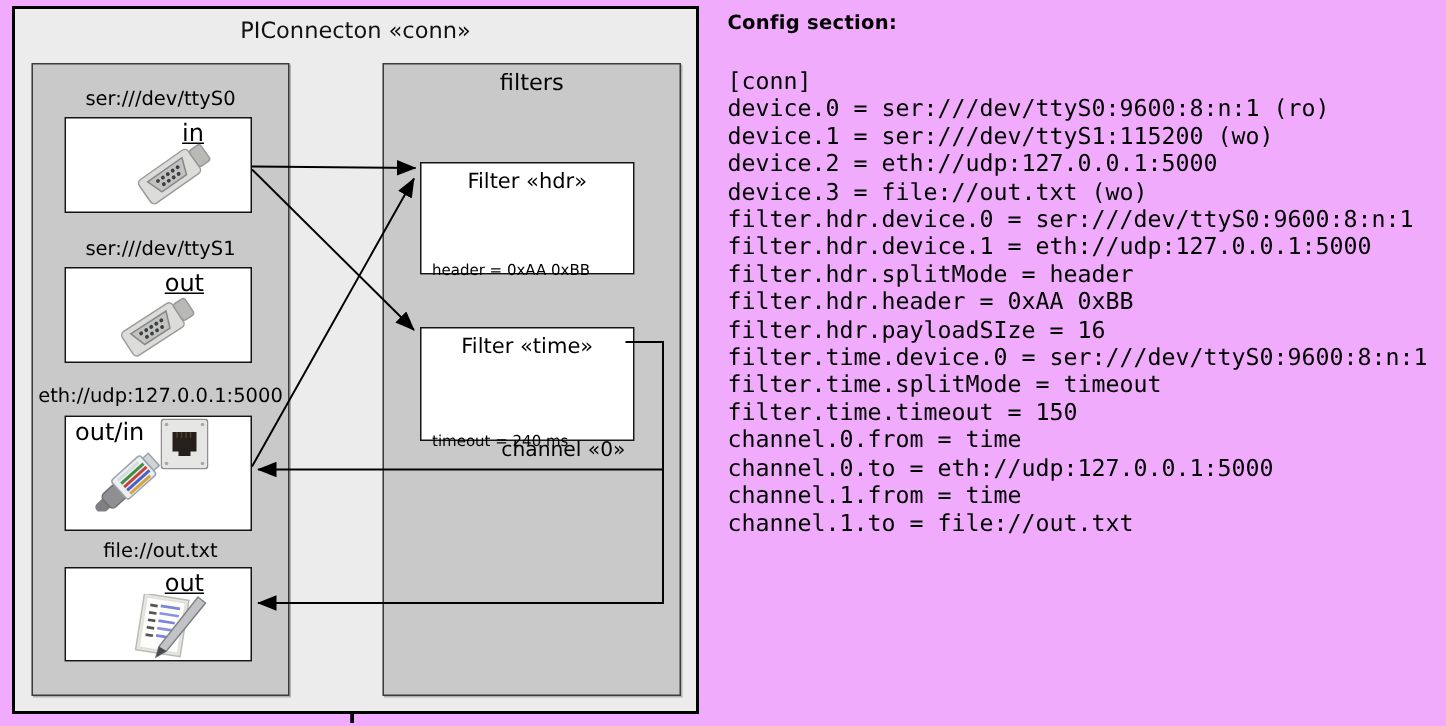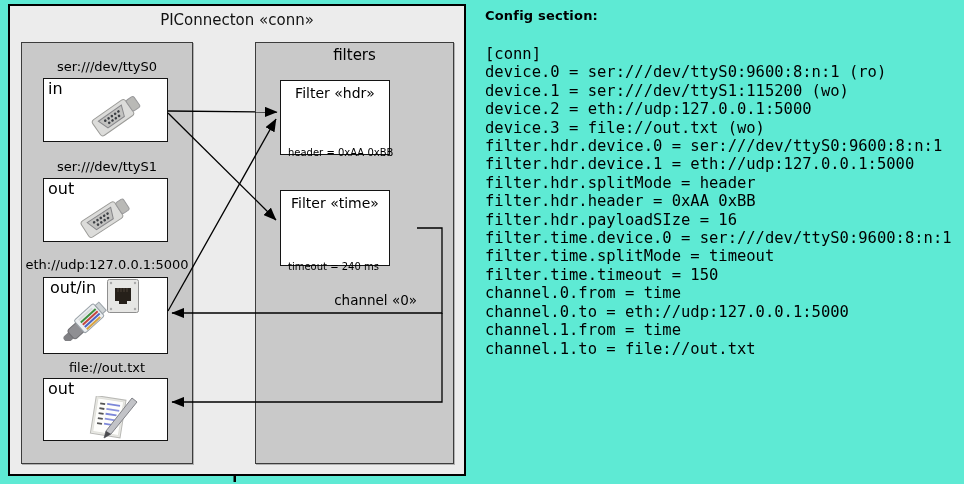--- a/index.html
+++ b/index.html
@@ -1,38 +1,38 @@
 <!DOCTYPE html>
 <html><head>
 <meta charset="utf-8">
 <style>
   html,body{margin:0;padding:0;background:#fff;}
-  .stage{position:relative;width:964px;height:484px;background:#5eead4;overflow:hidden;
+  .stage{position:relative;width:964px;height:484px;background:#f0abfc;overflow:hidden;
          font-family:"DejaVu Sans", sans-serif;color:#000;}
   .abs{position:absolute;box-sizing:border-box;}
 
   
   .conn-box{left:8px;top:4px;width:458px;height:472px;border:2.5px solid #000;background:#ececec;}
   .conn-title{left:8px;top:11px;width:458px;text-align:center;font-size:15px;color:#111;}
 
   
   .panel{background:#c9c9c9;border:1.5px solid #3c3c3c;box-shadow:1px 1px 0 rgba(0,0,0,0.25);}
   .devices-panel{left:21px;top:42px;width:172px;height:422px;}
   .filters-panel{left:255px;top:42px;width:199px;height:422px;}
   .filters-title{left:255px;top:46px;width:199px;text-align:center;font-size:15px;}
 
   
   .dev-label{left:21px;width:172px;text-align:center;font-size:13px;}
   .dev-box{left:43px;width:125px;background:#fff;border:1.5px solid #141414;}
   .dev-dir{top:1px;font-size:16px;line-height:18px;}
-  .dir-center{left:4px;width:72px;text-align:left;}
+  .dir-center{left:20px;width:72px;text-align:right;text-decoration:underline;}
   .dir-left{left:6px;}
 
   
-  .filter-box{left:280px;width:110px;background:#fff;border:1.3px solid #141414;}
+  .filter-box{left:280px;width:143px;background:#fff;border:1.3px solid #141414;margin-top:28px;}
   .filter-title{left:0;top:4px;width:100%;text-align:center;font-size:14px;}
   .filter-props{left:7px;right:2px;font-size:10px;line-height:16px;white-space:pre;}
 
   
   .chan-label{left:280px;width:137px;text-align:right;font-size:13.5px;}
 
   
   .overlay{left:0;top:0;pointer-events:none;z-index:6;}
 
   

